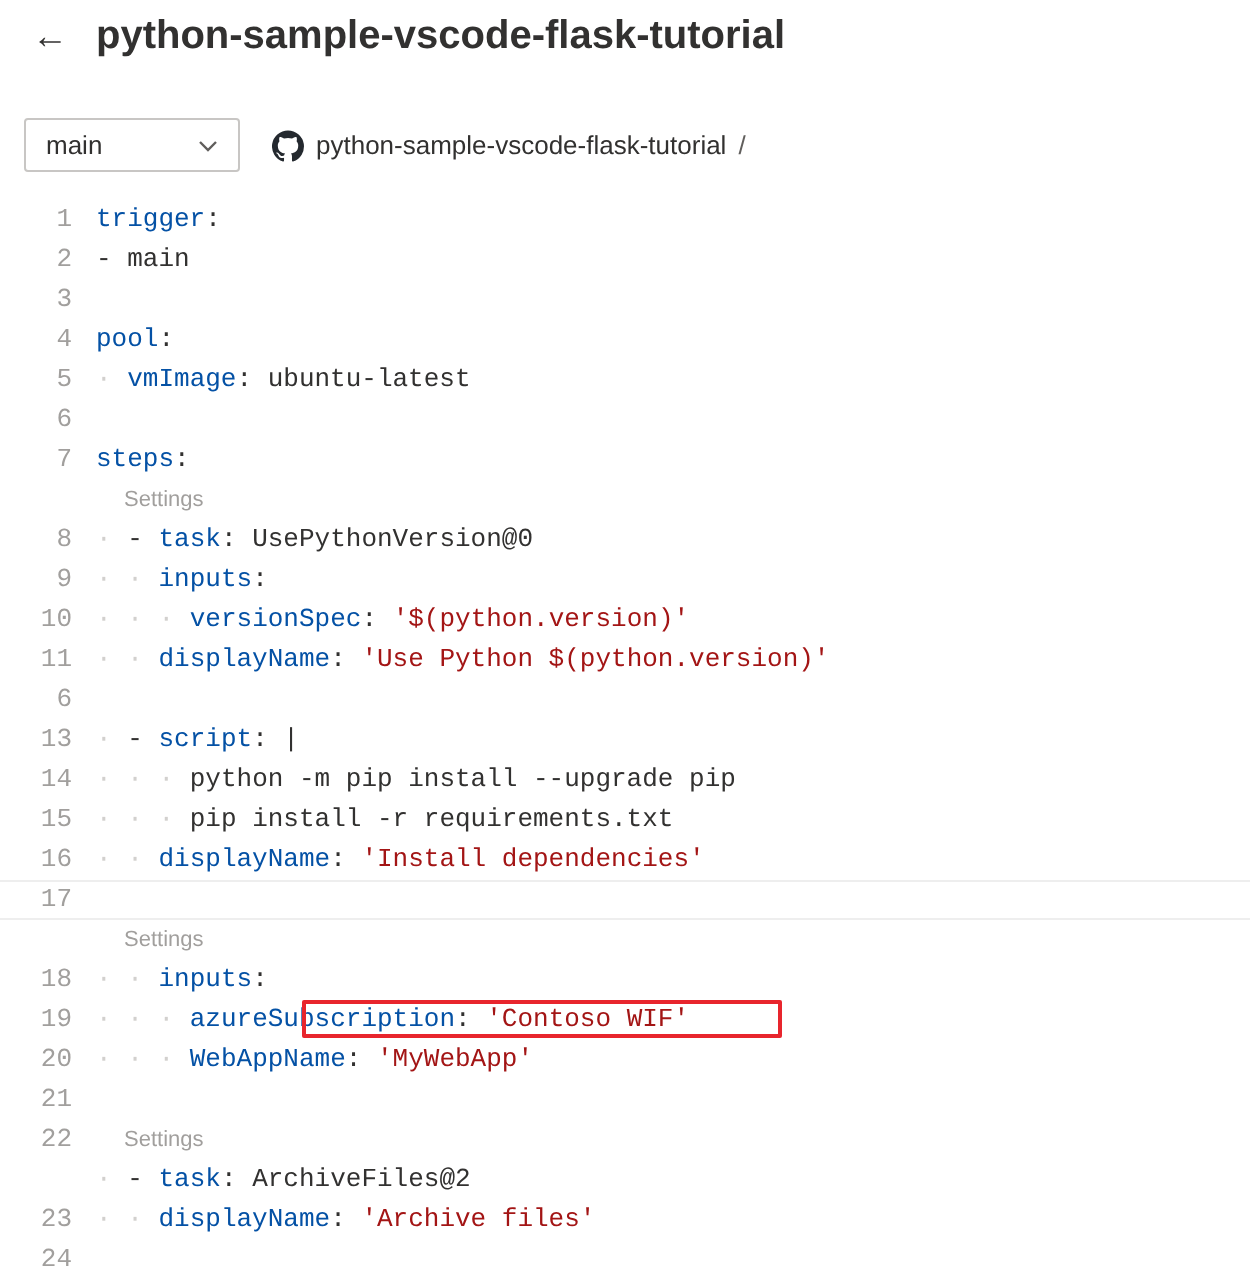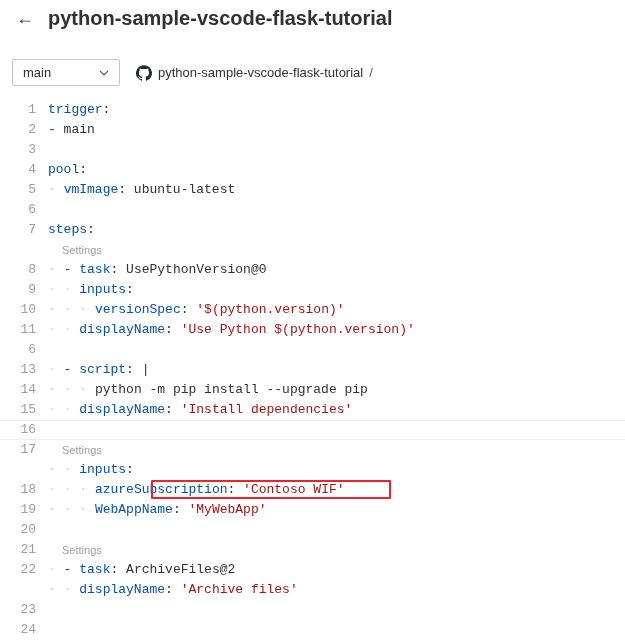--- a/index.html
+++ b/index.html
@@ -204,20 +204,21 @@
       <div class="line"></div>
       <div class="line"><span class="k-key">steps</span><span class="k-colon">:</span></div>
       <div class="settings-label">Settings</div>
       <div class="line"><span class="guide">·</span> <span class="k-dash">-</span> <span class="k-key">task</span><span class="k-colon">:</span><span class="k-plain"> UsePythonVersion@0</span></div>
       <div class="line"><span class="guide">·</span> <span class="guide">·</span> <span class="k-key">inputs</span><span class="k-colon">:</span></div>
       <div class="line"><span class="guide">·</span> <span class="guide">·</span> <span class="guide">·</span> <span class="k-key">versionSpec</span><span class="k-colon">:</span><span class="k-str"> '$(python.version)'</span></div>
       <div class="line"><span class="guide">·</span> <span class="guide">·</span> <span class="k-key">displayName</span><span class="k-colon">:</span><span class="k-str"> 'Use Python $(python.version)'</span></div>
       <div class="line"></div>
       <div class="line"><span class="guide">·</span> <span class="k-dash">-</span> <span class="k-key">script</span><span class="k-colon">:</span><span class="k-plain"> |</span></div>
       <div class="line"><span class="guide">·</span> <span class="guide">·</span> <span class="guide">·</span> <span class="k-plain">python -m pip install --upgrade pip</span></div>
+      <div class="line"><span class="guide">·</span> <span class="guide">·</span> <span class="guide">·</span> <span class="k-plain">pip install -r requirements.txt</span></div>
       <div class="line"><span class="guide">·</span> <span class="guide">·</span> <span class="k-key">displayName</span><span class="k-colon">:</span><span class="k-str"> 'Install dependencies'</span><div class="current-line-hl"></div></div>
       <div class="line"></div>
       <div class="settings-label">Settings</div>
       <div class="line"><span class="guide">·</span> <span class="guide">·</span> <span class="k-key">inputs</span><span class="k-colon">:</span></div>
       <div class="line"><span class="guide">·</span> <span class="guide">·</span> <span class="guide">·</span> <span class="k-key">azureSubscription</span><span class="k-colon">:</span><span class="k-str"> 'Contoso WIF'</span><div class="highlight-box hl-subscription"></div></div>
       <div class="line"><span class="guide">·</span> <span class="guide">·</span> <span class="guide">·</span> <span class="k-key">WebAppName</span><span class="k-colon">:</span><span class="k-str"> 'MyWebApp'</span></div>
       <div class="line"></div>
       <div class="settings-label">Settings</div>
       <div class="line"><span class="guide">·</span> <span class="k-dash">-</span> <span class="k-key">task</span><span class="k-colon">:</span><span class="k-plain"> ArchiveFiles@2</span></div>
       <div class="line"><span class="guide">·</span> <span class="guide">·</span> <span class="k-key">displayName</span><span class="k-colon">:</span><span class="k-str"> 'Archive files'</span></div>

